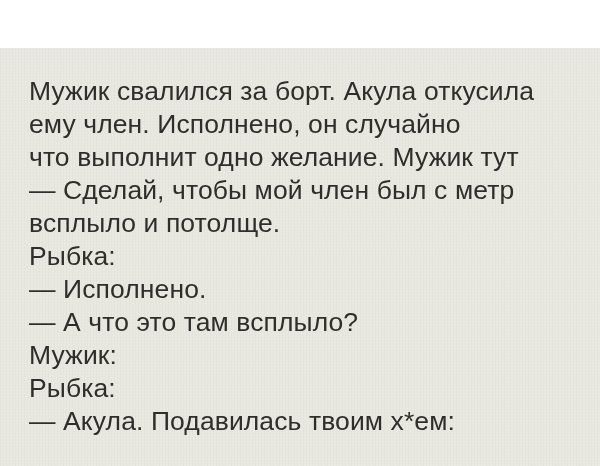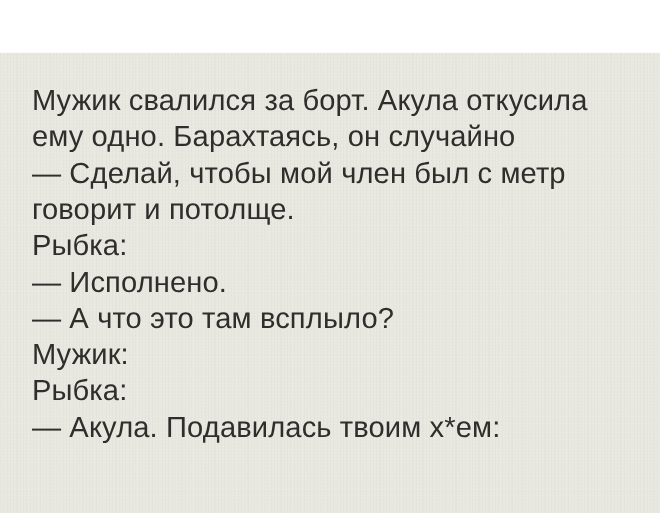--- a/index.html
+++ b/index.html
@@ -28,22 +28,23 @@
     white-space: nowrap;
     letter-spacing: 0.1px;
     font-weight: 400;
   }
 </style>
 </head>
 <body>
 
 <div class="card">
   <div class="joke-line">Мужик свалился за борт. Акула откусила</div>
-  <div class="joke-line">ему одно. Барахтаясь, он случайно</div>
+  <div class="joke-line">ему член. Исполнено, он случайно</div>
+  <div class="joke-line">что выполнит одно желание. Мужик тут</div>
   <div class="joke-line">— Сделай, чтобы мой член был с метр</div>
-  <div class="joke-line">говорит и потолще.</div>
+  <div class="joke-line">всплыло и потолще.</div>
   <div class="joke-line">Рыбка:</div>
   <div class="joke-line">— Исполнено.</div>
   <div class="joke-line">— А что это там всплыло?</div>
   <div class="joke-line">Мужик:</div>
   <div class="joke-line">Рыбка:</div>
   <div class="joke-line">— Акула. Подавилась твоим х*ем:</div>
 </div>
 
 </body></html>

